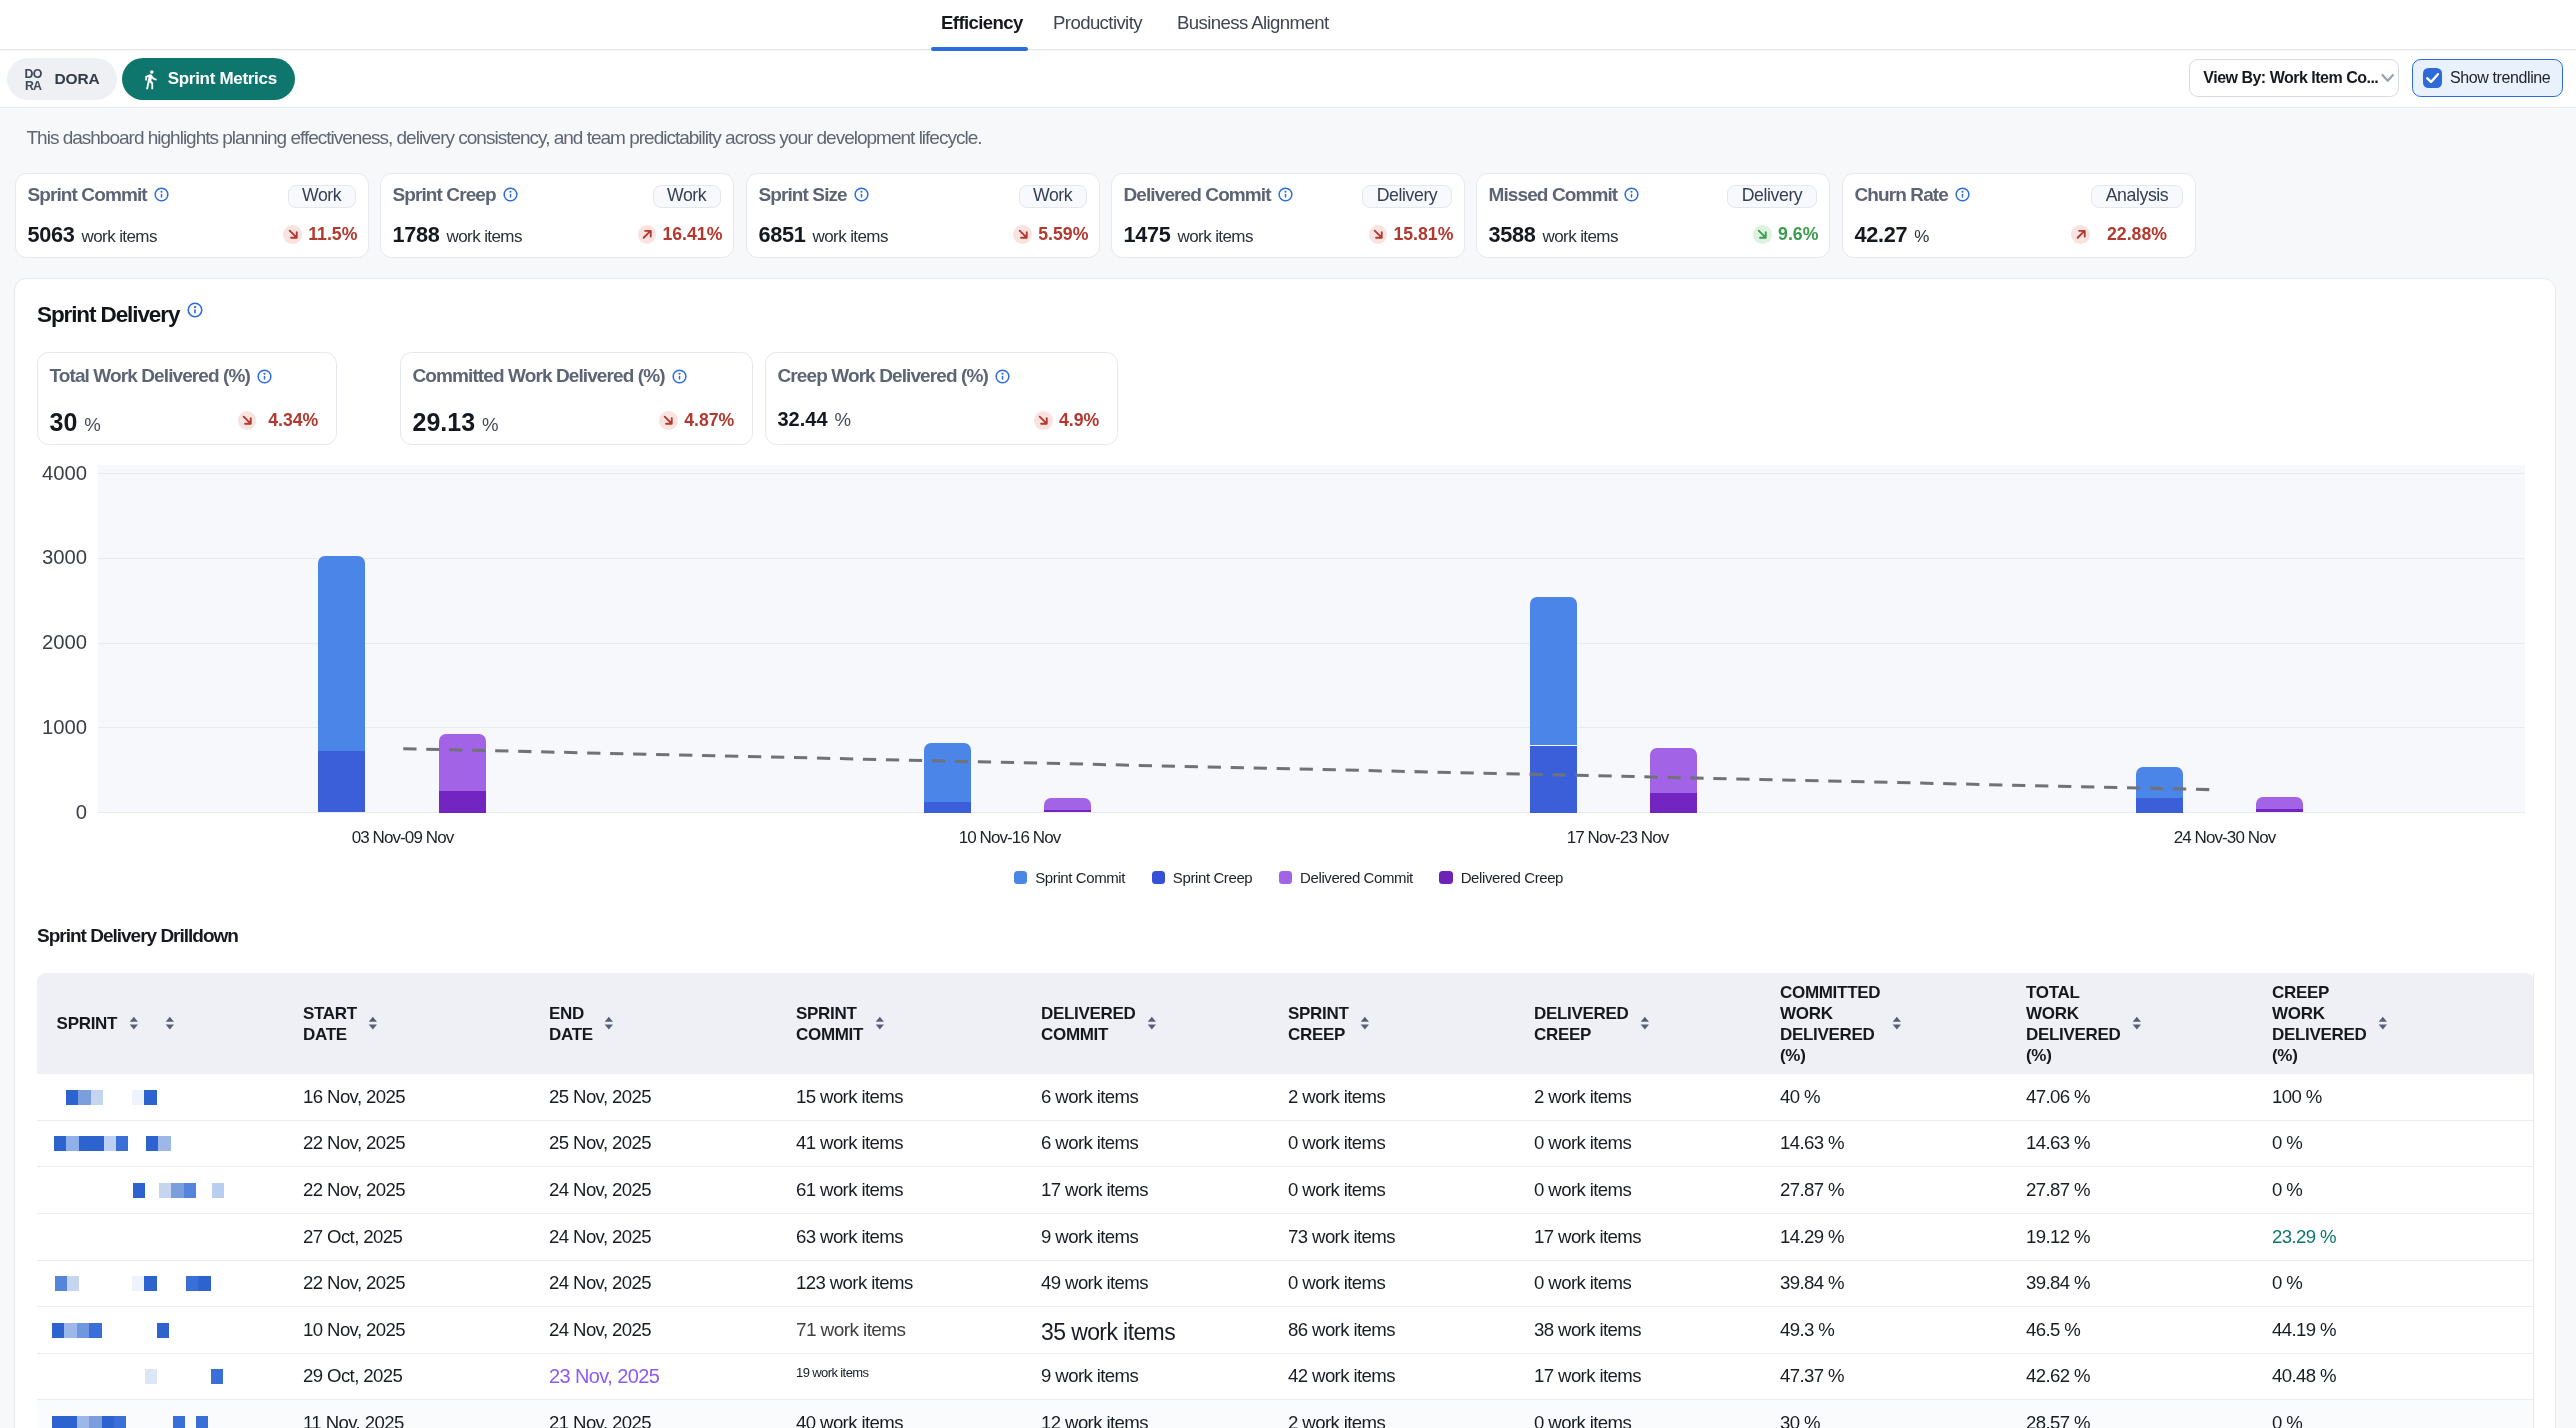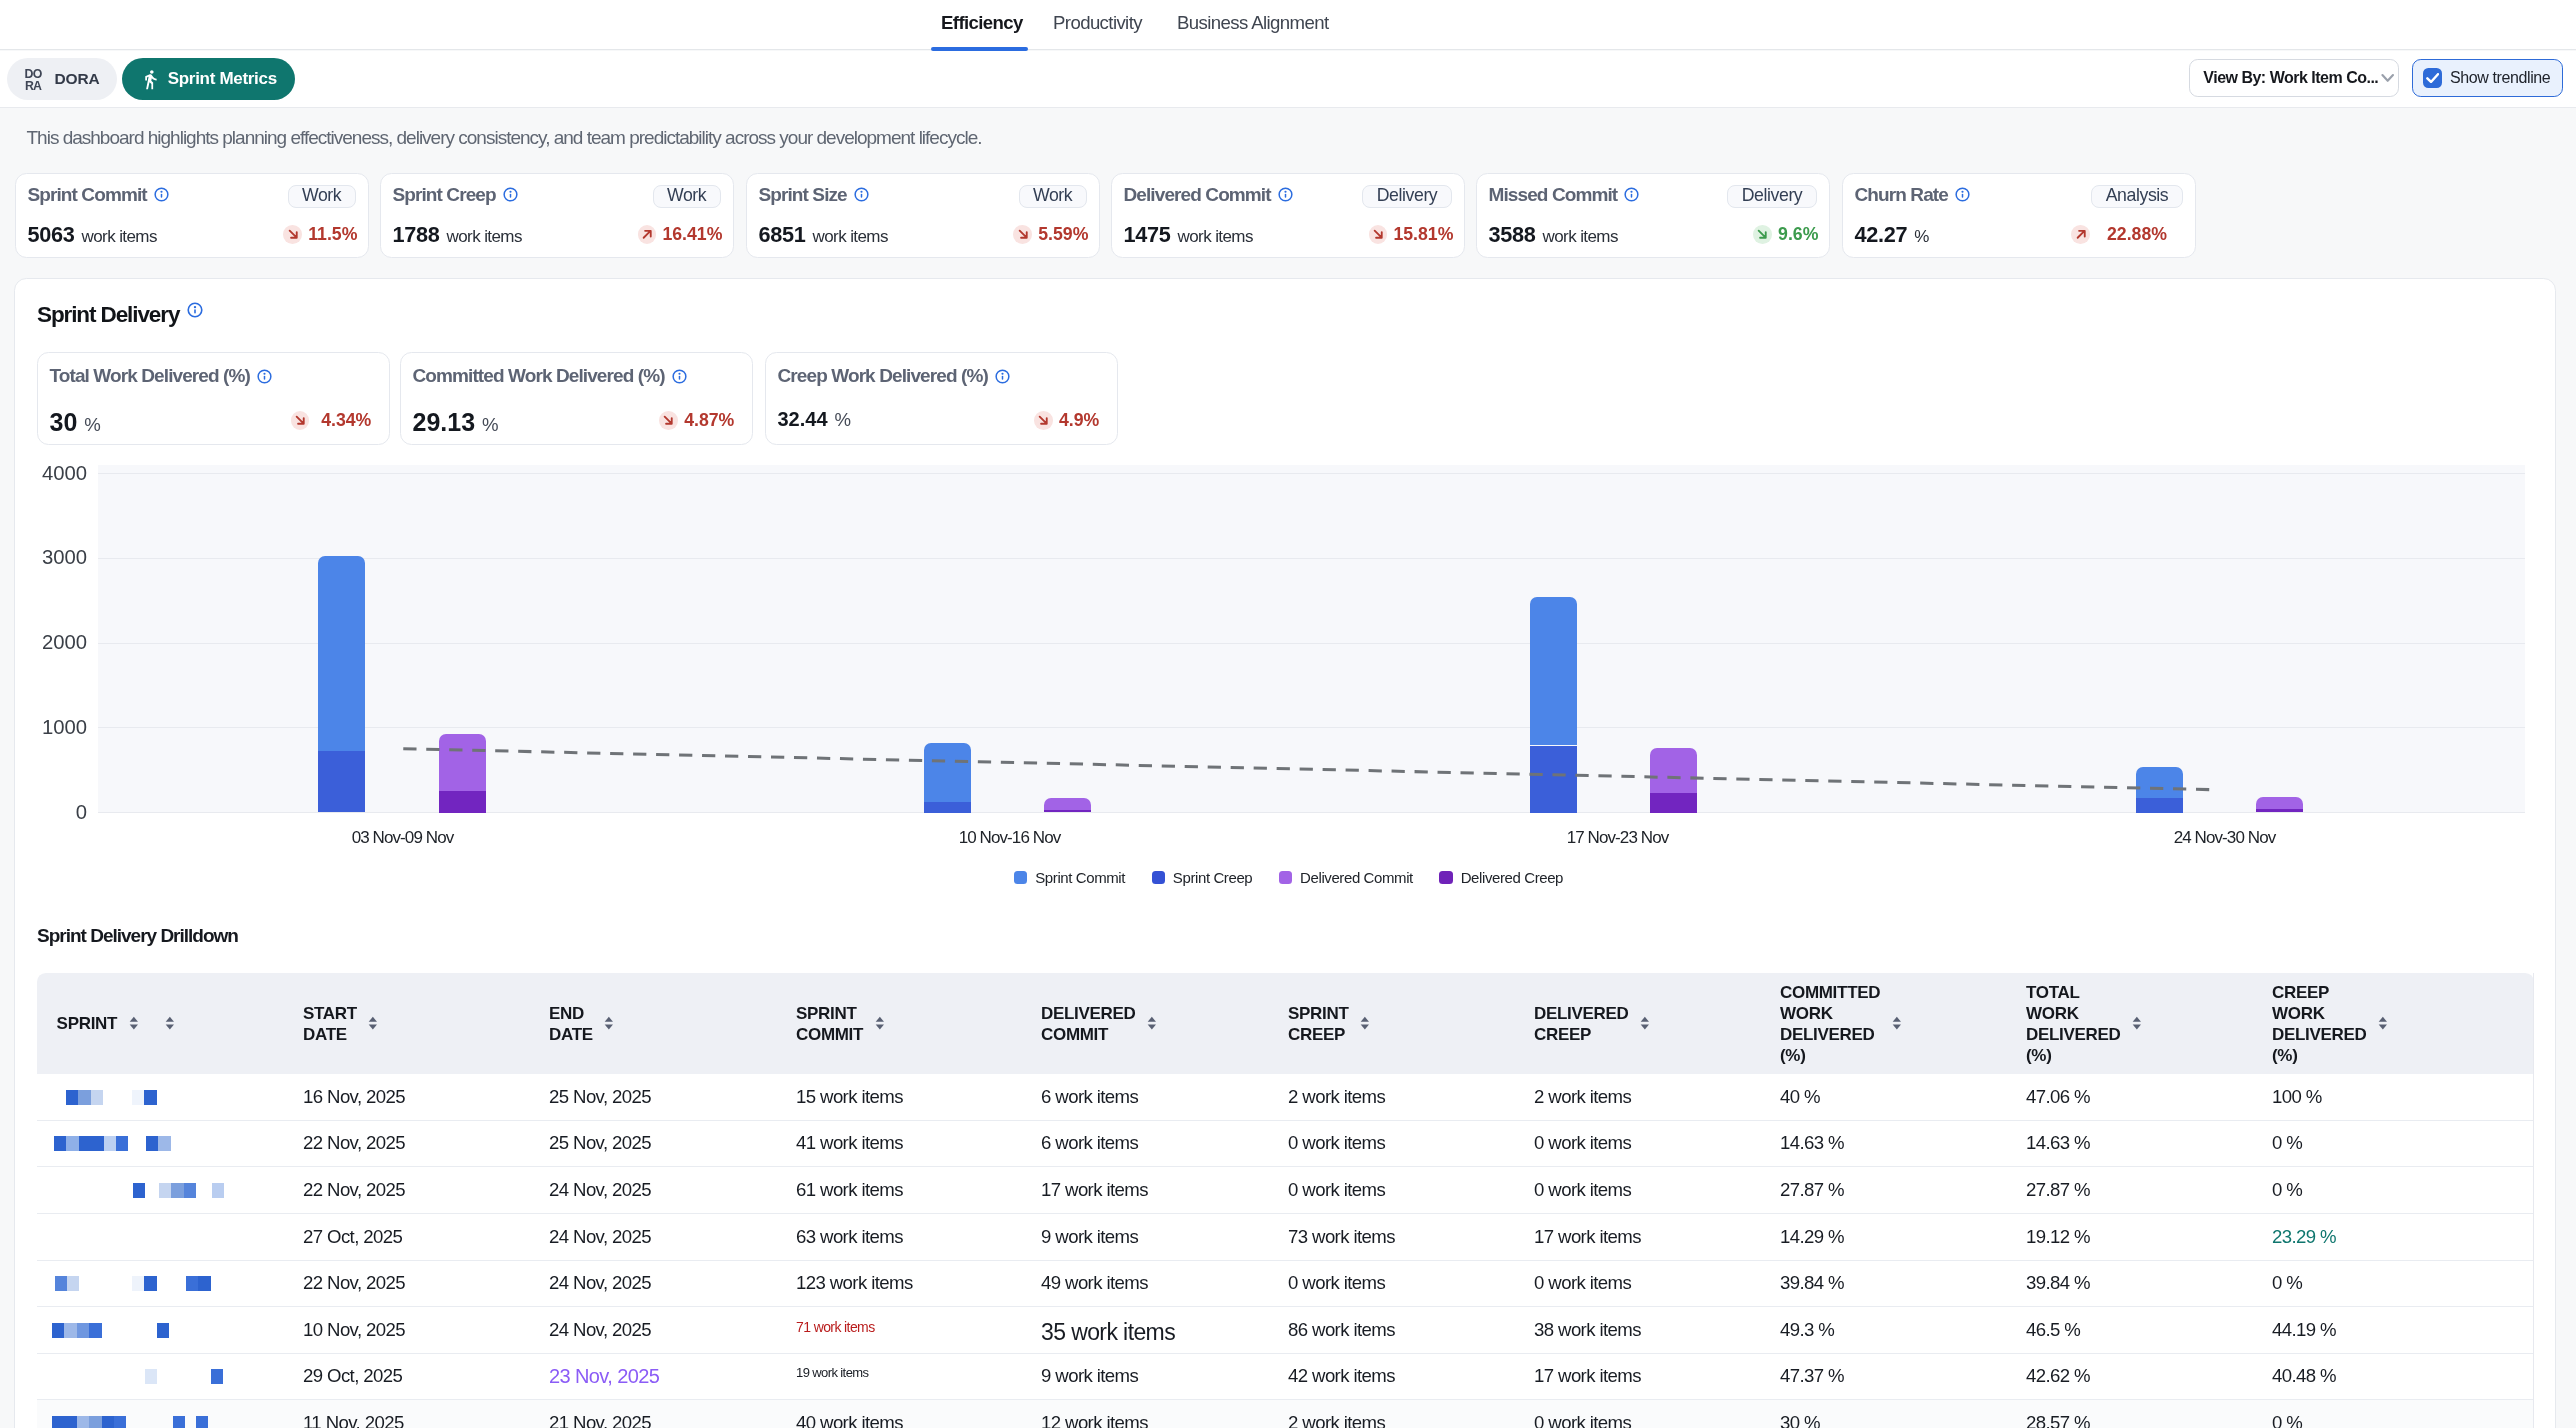--- a/index.html
+++ b/index.html
@@ -187,21 +187,21 @@
 <div style="position:absolute;left:14px;top:278px;width:2542px;height:1238px;background:#fff;border:0.9px solid #e6e9ee;border-radius:12.4px">
   <div style="position:absolute;left:22px;top:23px;display:flex;align-items:flex-start;gap:8px">
     <span style="font-size:22.5px;font-weight:700;letter-spacing:-1.1px;color:#111418;line-height:26.5px">Sprint Delivery</span>
       <svg width="16" height="16" viewBox="0 0 17 17" style="flex:none">
         <circle cx="8.5" cy="8.5" r="7.2" fill="none" stroke="#2b6cdf" stroke-width="1.7"></circle>
         <circle cx="8.5" cy="5.4" r="1.25" fill="#2b6cdf"></circle>
         <rect x="7.65" y="7.6" width="1.7" height="4.6" rx=".85" fill="#2b6cdf"></rect>
       </svg>
   </div>
 
-<div class="card" style="left:22px;top:73px;width:353px;height:93px">
+<div class="card" style="left:22px;top:73px;width:300px;height:93px">
  <div style="position:absolute;left:11.5px;top:12.4px;display:flex;align-items:center;gap:7px">
    <span class="ctitle">Total Work Delivered (%)</span>
         <svg width="15" height="15" viewBox="0 0 17 17" style="flex:none">
           <circle cx="8.5" cy="8.5" r="7.2" fill="none" stroke="#2b6cdf" stroke-width="1.7"></circle>
           <circle cx="8.5" cy="5.4" r="1.25" fill="#2b6cdf"></circle>
           <rect x="7.65" y="7.6" width="1.7" height="4.6" rx=".85" fill="#2b6cdf"></rect>
         </svg>
  </div>
  <div style="position:absolute;left:11.5px;top:55px;display:flex;align-items:baseline;gap:7px">
    <span style="font-size:25px;font-weight:800;color:#14181f">30</span>
@@ -496,21 +496,21 @@
           <span style="width:12.4px;height:15px;background:#2d63cf"></span>
           <span style="width:12.4px;height:15px;background:#9db8e8"></span>
           <span style="width:12.4px;height:15px;background:#6f97e0"></span>
           <span style="width:12.4px;height:15px;background:#3a6fd8"></span>
         </span>
         <span style="position:absolute;left:120px;top:16px;display:flex">
           <span style="width:12.4px;height:15px;background:#2d63cf"></span>
         </span>
         <span style="position:absolute;left:266px;top:11.5px;font-size:18.6px;letter-spacing:-0.6px;color:#181c23">10 Nov, 2025</span>
         <span style="position:absolute;left:512px;top:11.5px;font-size:18.6px;letter-spacing:-0.6px;color:#181c23">24 Nov, 2025</span>
-        <span style="position:absolute;left:759px;top:11.5px;font-size:14px;letter-spacing:-0.6px;color:#b91c1c">71 work items</span>
+        <span style="position:absolute;left:759px;top:11.5px;font-size:19px;letter-spacing:-0.6px;color:#404040">71 work items</span>
         <span style="position:absolute;left:1004px;top:11.5px;font-size:23px;letter-spacing:-0.6px;color:#181c23">35 work items</span>
         <span style="position:absolute;left:1251px;top:11.5px;font-size:18.6px;letter-spacing:-0.6px;color:#181c23">86 work items</span>
         <span style="position:absolute;left:1497px;top:11.5px;font-size:18.6px;letter-spacing:-0.6px;color:#181c23">38 work items</span>
         <span style="position:absolute;left:1743px;top:11.5px;font-size:18.6px;letter-spacing:-0.6px;color:#181c23">49.3 %</span>
         <span style="position:absolute;left:1989px;top:11.5px;font-size:18.6px;letter-spacing:-0.6px;color:#181c23">46.5 %</span>
         <span style="position:absolute;left:2235px;top:11.5px;font-size:18.6px;letter-spacing:-0.6px;color:#181c23">44.19 %</span>
       </div>
       <div style="position:absolute;left:0;right:0;top:380px;height:47px;border-bottom:0.9px solid #e9ecf1">
         <span style="position:absolute;left:108px;top:16px;display:flex">
           <span style="width:12.4px;height:15px;background:#dbe6f7"></span>

